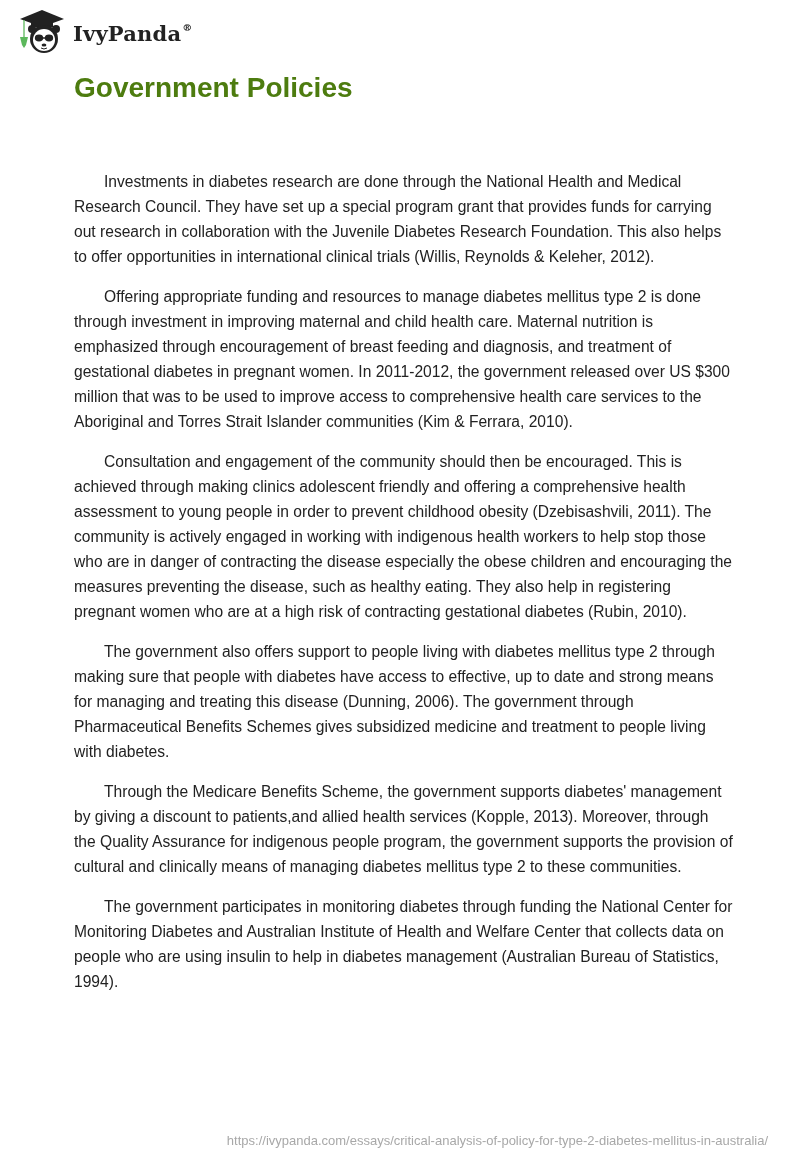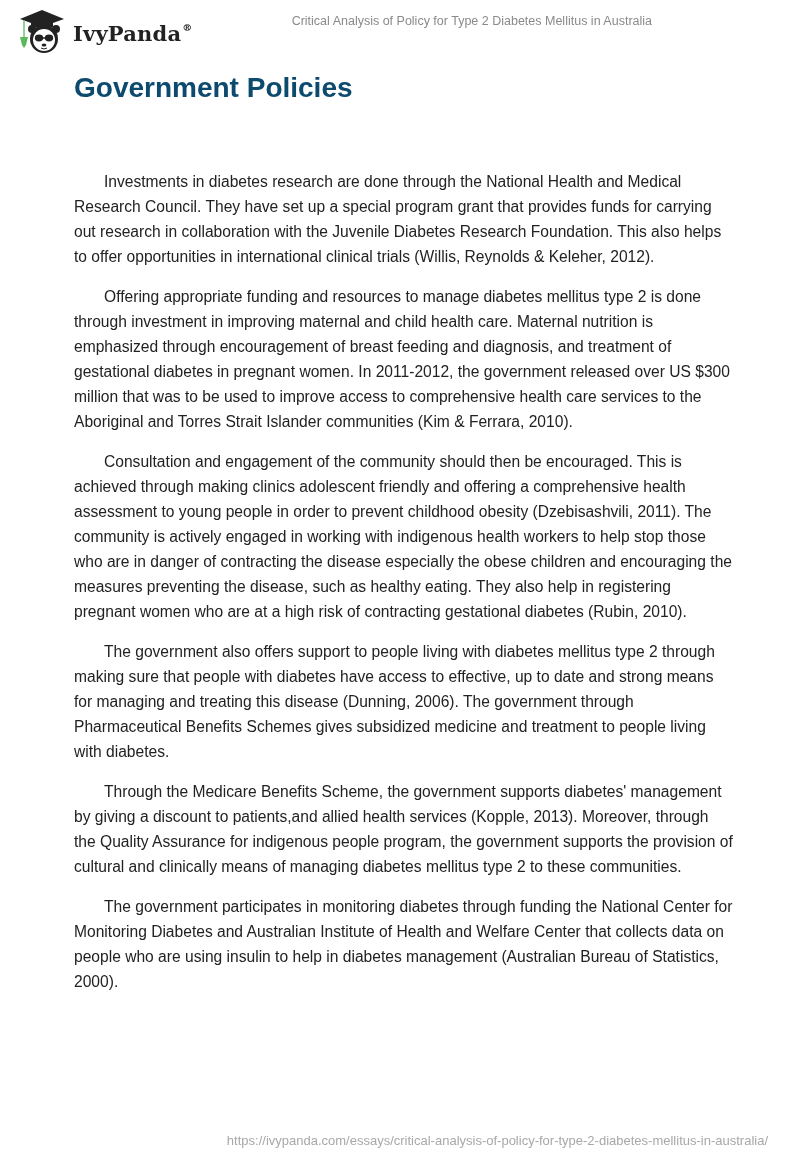--- a/index.html
+++ b/index.html
@@ -59,21 +59,21 @@
       font-size: 12.5px;
       color: #8a8a8a;
     }
     .doc-title {
       position: absolute;
       left: 74px;
       top: 72px;
       margin: 0;
       font-size: 28px;
       font-weight: bold;
-      color: #0c4a6e;
+      color: #4d7c0f;
     }
     .content {
       position: absolute;
       left: 74px;
       top: 134px;
       width: 660px;
       margin-top: 35px;
     }
     .content p {
       margin: 0 0 15px 0;
@@ -112,27 +112,26 @@
 
       <ellipse cx="22" cy="31" rx="4.2" ry="3.4" fill="#222222"></ellipse>
       <ellipse cx="32" cy="31" rx="4.2" ry="3.4" fill="#222222"></ellipse>
       <line x1="26" y1="31" x2="28" y2="31" stroke="#222222" stroke-width="1.4"></line>
 
       <ellipse cx="27" cy="38" rx="2.4" ry="1.6" fill="#222222"></ellipse>
       <path d="M24,41 Q27,43 30,41" stroke="#222222" stroke-width="1" fill="none"></path>
     </svg>
     <span class="logo-text"><span>IvyPanda</span><span class="logo-reg">®</span></span>
   </div>
-  <div class="header-title">Critical Analysis of Policy for Type 2 Diabetes Mellitus in Australia</div>
 </div>
 
 <h1 class="doc-title">Government Policies</h1>
 
 <div class="content">
   <p>Investments in diabetes research are done through the National Health and Medical Research Council. They have set up a special program grant that provides funds for carrying out research in collaboration with the Juvenile Diabetes Research Foundation. This also helps to offer opportunities in international clinical trials (Willis, Reynolds &amp; Keleher, 2012).</p>
   <p>Offering appropriate funding and resources to manage diabetes mellitus type 2 is done through investment in improving maternal and child health care. Maternal nutrition is emphasized through encouragement of breast feeding and diagnosis, and treatment of gestational diabetes in pregnant women. In 2011-2012, the government released over US $300 million that was to be used to improve access to comprehensive health care services to the Aboriginal and Torres Strait Islander communities (Kim &amp; Ferrara, 2010).</p>
   <p>Consultation and engagement of the community should then be encouraged. This is achieved through making clinics adolescent friendly and offering a comprehensive health assessment to young people in order to prevent childhood obesity (Dzebisashvili, 2011). The community is actively engaged in working with indigenous health workers to help stop those who are in danger of contracting the disease especially the obese children and encouraging the measures preventing the disease, such as healthy eating. They also help in registering pregnant women who are at a high risk of contracting gestational diabetes (Rubin, 2010).</p>
   <p>The government also offers support to people living with diabetes mellitus type 2 through making sure that people with diabetes have access to effective, up to date and strong means for managing and treating this disease (Dunning, 2006). The government through Pharmaceutical Benefits Schemes gives subsidized medicine and treatment to people living with diabetes.</p>
   <p>Through the Medicare Benefits Scheme, the government supports diabetes' management by giving a discount to patients,and allied health services (Kopple, 2013). Moreover, through the Quality Assurance for indigenous people program, the government supports the provision of cultural and clinically means of managing diabetes mellitus type 2 to these communities.</p>
-  <p>The government participates in monitoring diabetes through funding the National Center for Monitoring Diabetes and Australian Institute of Health and Welfare Center that collects data on people who are using insulin to help in diabetes management (Australian Bureau of Statistics, 2000).</p>
+  <p>The government participates in monitoring diabetes through funding the National Center for Monitoring Diabetes and Australian Institute of Health and Welfare Center that collects data on people who are using insulin to help in diabetes management (Australian Bureau of Statistics, 1994).</p>
 </div>
 
 <div class="footer-url">https://ivypanda.com/essays/critical-analysis-of-policy-for-type-2-diabetes-mellitus-in-australia/</div>
 
 </body></html>

